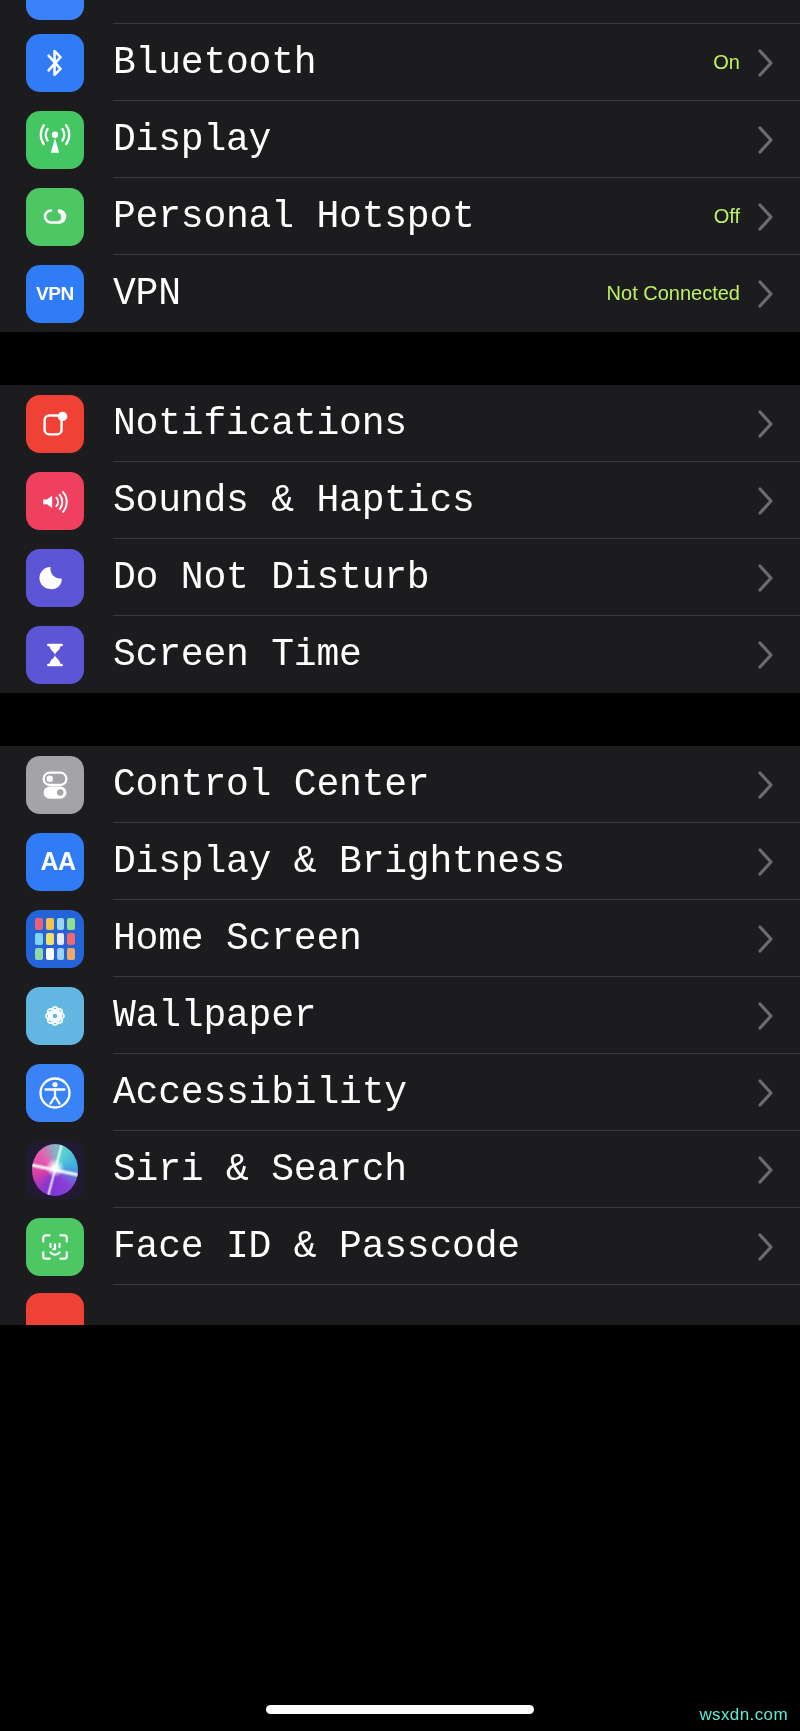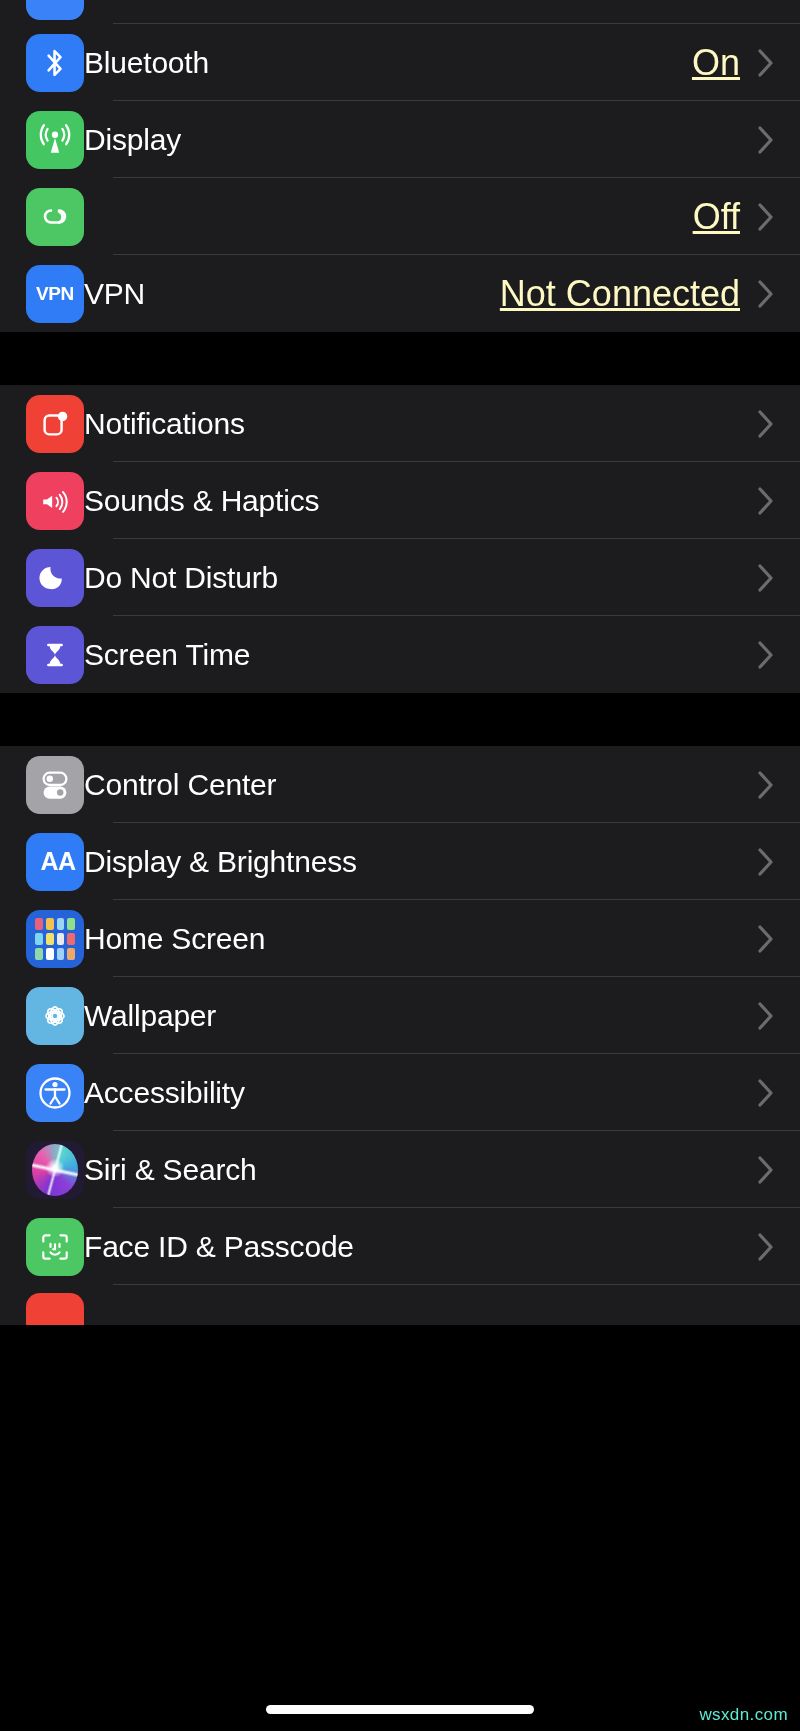--- a/index.html
+++ b/index.html
@@ -146,38 +146,39 @@
     min-width: 58px;
     border-radius: 14px;
     display: flex;
     align-items: center;
     justify-content: center;
     overflow: hidden;
     position: relative;
   }
 
   .row-label {
+    margin-left: 29px;
     color: #ffffff;
-    font-size: 30px;
+    font-size: 38px;
     letter-spacing: -0.2px;
     white-space: nowrap;
+    font-family: Liberation Mono, monospace;
   }
 
   .row-right {
     margin-left: auto;
     display: flex;
     align-items: center;
     gap: 18px;
   }
 
   .row-value {
-    color: #fef9c3;
-    font-size: 36px;
+    color: #bef264;
+    font-size: 20px;
     white-space: nowrap;
-    text-decoration: underline;
   }
 
   .chevron {
     width: 16px;
     height: 28px;
     display: block;
     flex: none;
   }
 
   
@@ -356,20 +357,21 @@
       <div class="sep"></div>
     </div>
 
     <div class="row">
       <div class="app-icon ic-hotspot">
         <svg viewBox="0 0 36 36" width="36" height="36">
           <path d="M14 11.5a6 6 0 100 12h8a6 6 0 100-12" fill="none" stroke="#fff" stroke-width="2.6" stroke-linecap="round"></path>
           <path d="M22 12.5a6 6 0 010 11" fill="none" stroke="#fff" stroke-width="2.6" stroke-linecap="round"></path>
         </svg>
       </div>
+      <div class="row-label">Personal Hotspot</div>
       <div class="row-right">
         <div class="row-value">Off</div>
         <svg class="chevron" viewBox="0 0 16 28">
           <path d="M2 2l11 12L2 26" fill="none" stroke="#6b6b70" stroke-width="3.2" stroke-linecap="round" stroke-linejoin="round"></path>
         </svg>
       </div>
       <div class="sep"></div>
     </div>
 
     <div class="row last">

